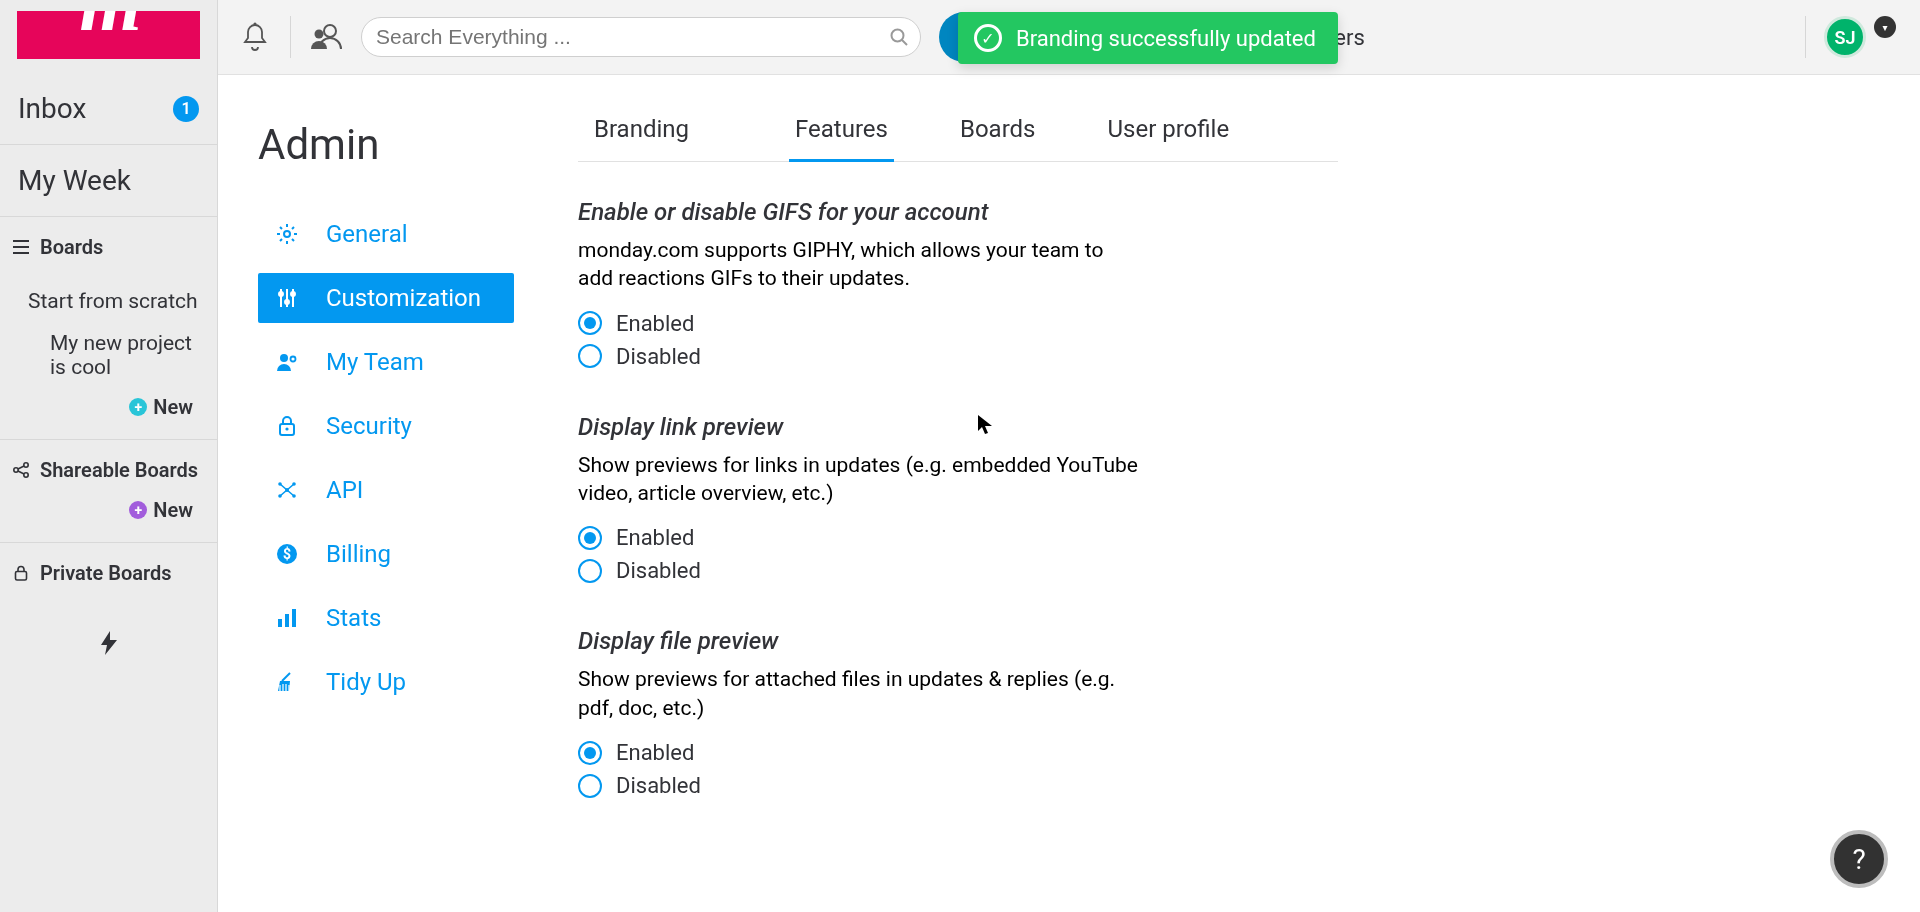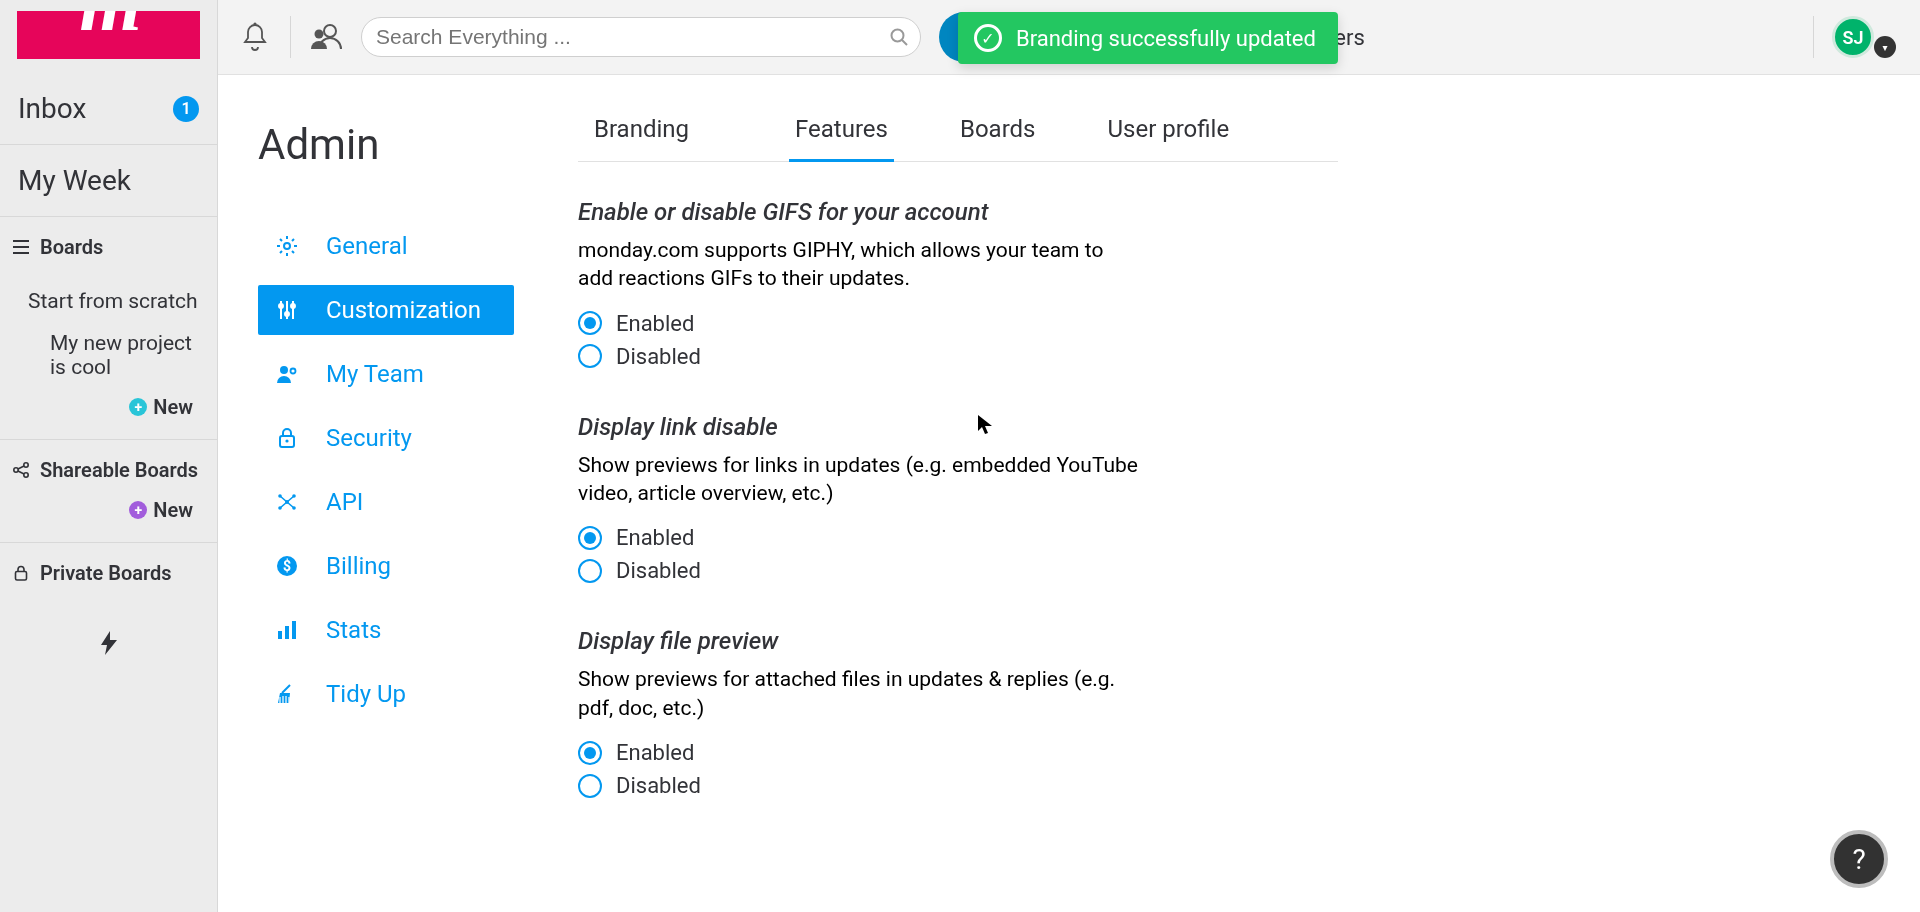--- a/index.html
+++ b/index.html
@@ -139,21 +139,21 @@
   }
   .invite-link {
     display:inline-flex; align-items:center; gap:10px;
     color:#323338; font-size:22px; cursor:pointer; white-space:nowrap;
   }
   .invite-plus {
     width:22px; height:22px; border-radius:50%; background:#0398f0; color:#fff;
     display:inline-flex;align-items:center;justify-content:center;font-size:16px;font-weight:700;
   }
   .spacer { flex:1; }
-  .avatar-wrap { display:flex; align-items:flex-end; }
+  .avatar-wrap { display:flex; align-items:flex-start; gap:8px; }
   .avatar {
     width:42px; height:42px; border-radius:50%;
     background:#00b36b; color:#fff; font-weight:600; font-size:18px;
     display:inline-flex; align-items:center; justify-content:center;
     border:3px solid #cfe9dd;
   }
   .avatar-caret {
     width:22px; height:22px; border-radius:50%; background:#333; color:#fff;
     display:inline-flex; align-items:center; justify-content:center; font-size:10px;
     cursor:pointer;
@@ -177,21 +177,21 @@
   .toast .check {
     width:28px; height:28px; border:3px solid #fff; border-radius:50%;
     display:inline-flex;align-items:center;justify-content:center;font-size:16px;
   }
 
   
   .content { flex:1; display:flex; overflow:auto; position:relative; }
   .admin-col {
     width: 340px; padding: 45px 0 0 40px;
   }
-  .admin-title { font-size:42px; color:#323338; font-weight:400; margin-bottom:52px; }
+  .admin-title { font-size:42px; color:#323338; font-weight:400; margin-bottom:40px; }
   .admin-nav { display:flex; flex-direction:column; gap:6px; }
   .admin-nav-item {
     display:flex; align-items:center; gap:28px;
     height:50px; padding:0 18px;
     font-size:24px; color:#0398f0;
     cursor:pointer; border-radius:2px;
     margin-right: 44px;
     margin-bottom: 8px;
   }
   .admin-nav-item.active { background:#0398f0; color:#fff; }
@@ -481,21 +481,21 @@
           <span class="radio on"></span>
           <span>Enabled</span>
         </div>
         <div class="radio-row">
           <span class="radio"></span>
           <span>Disabled</span>
         </div>
       </div>
 
       <div class="setting-block">
-        <div class="setting-title">Display link disable</div>
+        <div class="setting-title">Display link preview</div>
         <div class="setting-desc">Show previews for links in updates (e.g. embedded YouTube video, article overview, etc.)</div>
         <div class="radio-row">
           <span class="radio on"></span>
           <span>Enabled</span>
         </div>
         <div class="radio-row">
           <span class="radio"></span>
           <span>Disabled</span>
         </div>
       </div>

